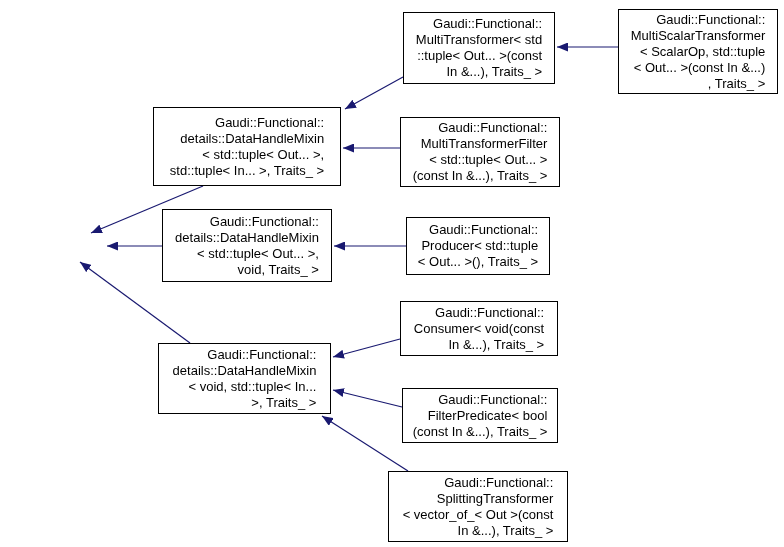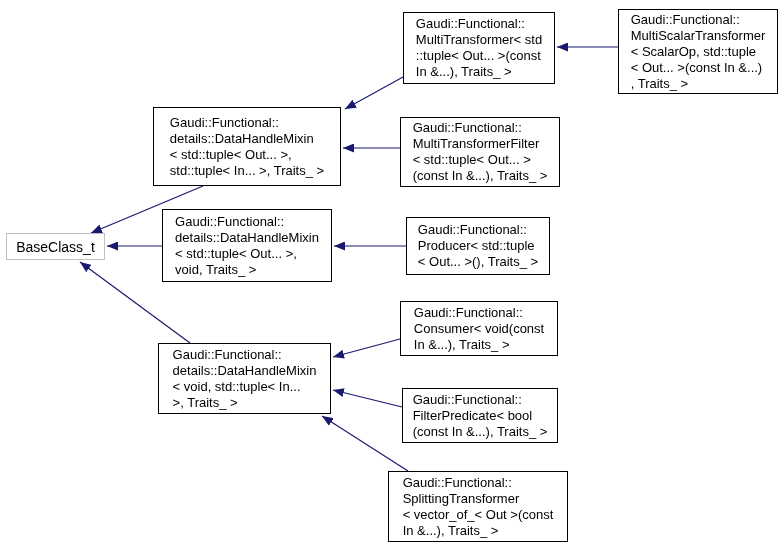--- a/index.html
+++ b/index.html
@@ -17,21 +17,21 @@
     width: 784px; height: 547px;
   }
   .node {
     position: absolute;
     box-sizing: border-box;
     border: 1px solid #000000;
     background: #ffffff;
     color: #000000;
     font-size: 13px;
     line-height: 16px;
-    text-align: left;
+    text-align: right;
     white-space: pre-line;
     display: flex;
     align-items: center;
     justify-content: center;
     cursor: pointer;
   }
   .node.base {
     border-color: #c0c0c0;
     font-size: 14px;
   }
@@ -57,21 +57,20 @@
     <line class="edge-line" x1="190" y1="343" x2="80" y2="262" marker-end="url(#arrowhead)"></line>
     <line class="edge-line" x1="403" y1="77" x2="345" y2="109" marker-end="url(#arrowhead)"></line>
     <line class="edge-line" x1="618" y1="47" x2="557" y2="47" marker-end="url(#arrowhead)"></line>
     <line class="edge-line" x1="400" y1="148" x2="343" y2="148" marker-end="url(#arrowhead)"></line>
     <line class="edge-line" x1="406" y1="246" x2="334" y2="246" marker-end="url(#arrowhead)"></line>
     <line class="edge-line" x1="400" y1="339" x2="333" y2="357" marker-end="url(#arrowhead)"></line>
     <line class="edge-line" x1="402" y1="407" x2="333" y2="390" marker-end="url(#arrowhead)"></line>
     <line class="edge-line" x1="408" y1="471" x2="322" y2="416" marker-end="url(#arrowhead)"></line>
   </svg>
 
-  <div class="node base" style="left:6px; top:233px; width:99px; height:27px;">BaseClass_t</div>
 
   <div class="node" style="left:153px; top:107px; width:188px; height:79px;">Gaudi::Functional::
 details::DataHandleMixin
 &lt; std::tuple&lt; Out... &gt;,
 std::tuple&lt; In... &gt;, Traits_ &gt;</div>
 
   <div class="node" style="left:162px; top:209px; width:170px; height:73px;">Gaudi::Functional::
 details::DataHandleMixin
 &lt; std::tuple&lt; Out... &gt;,
 void, Traits_ &gt;</div>

